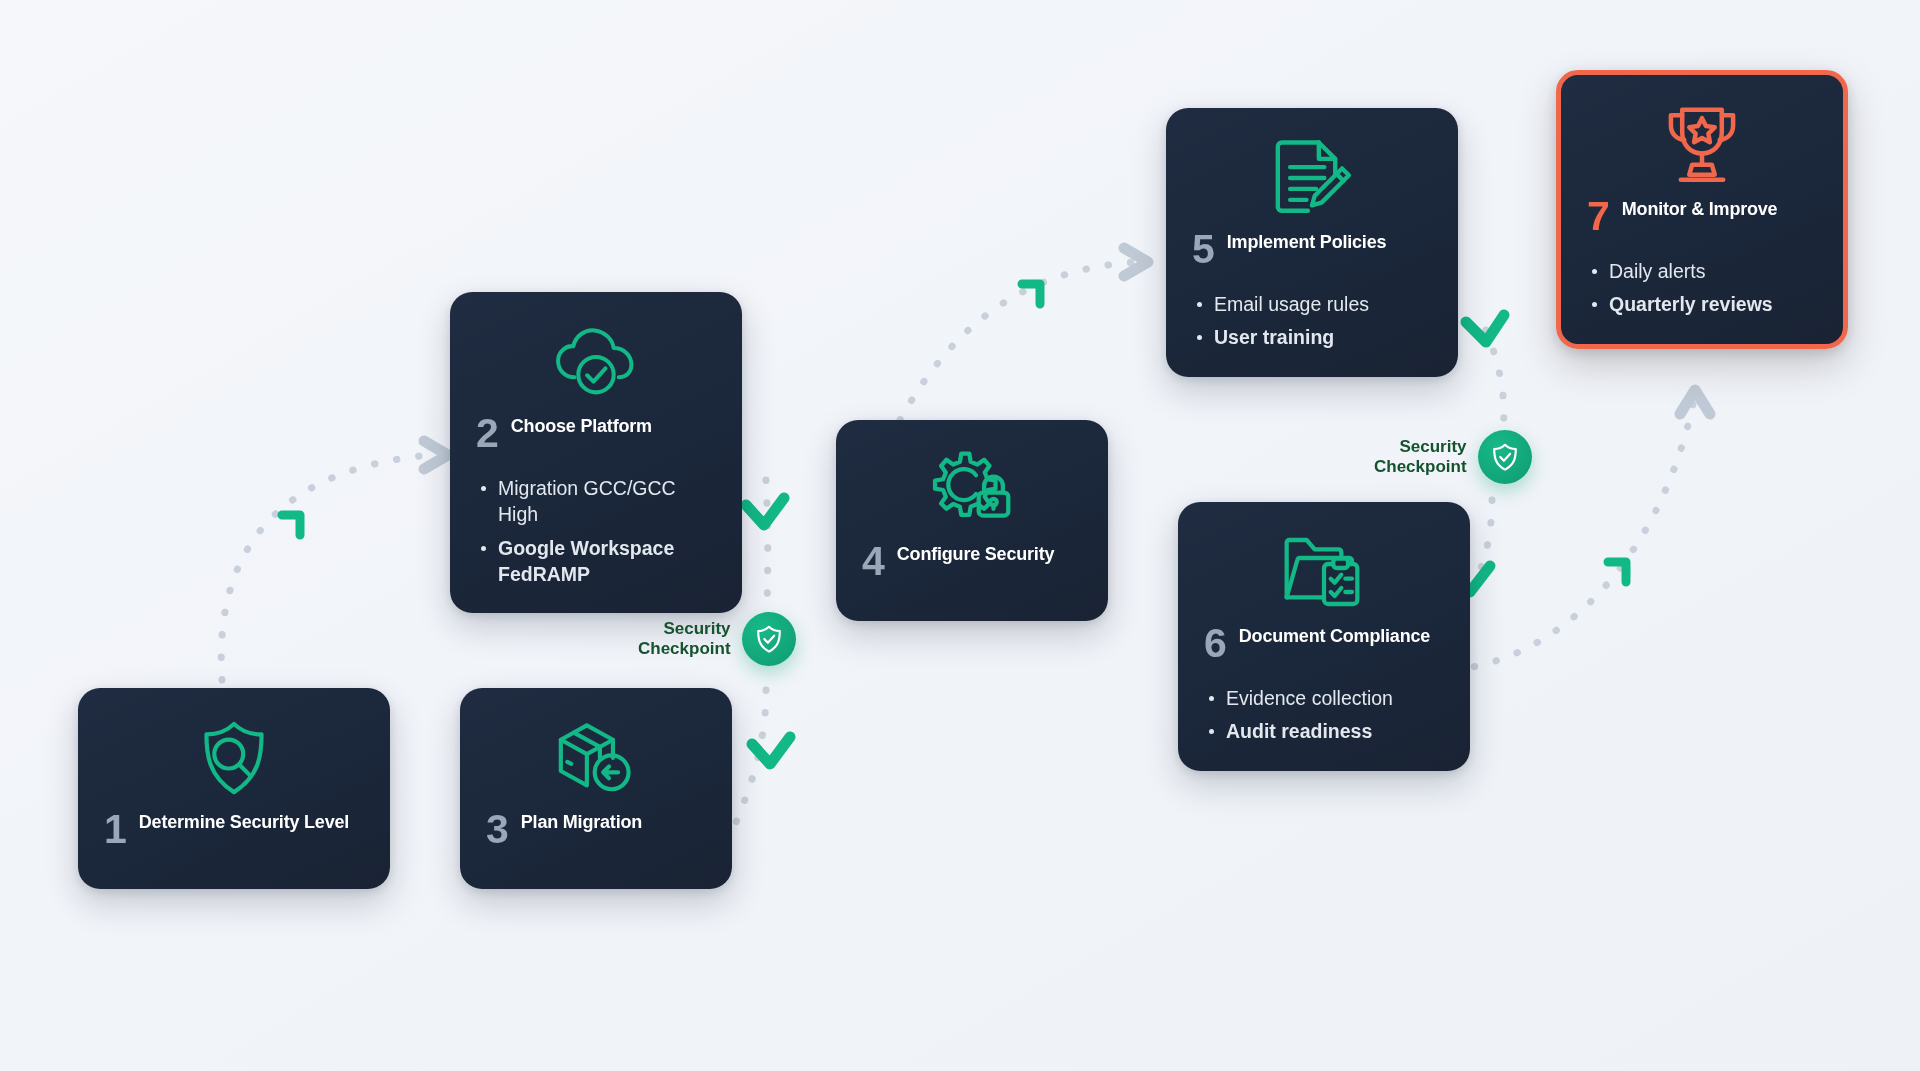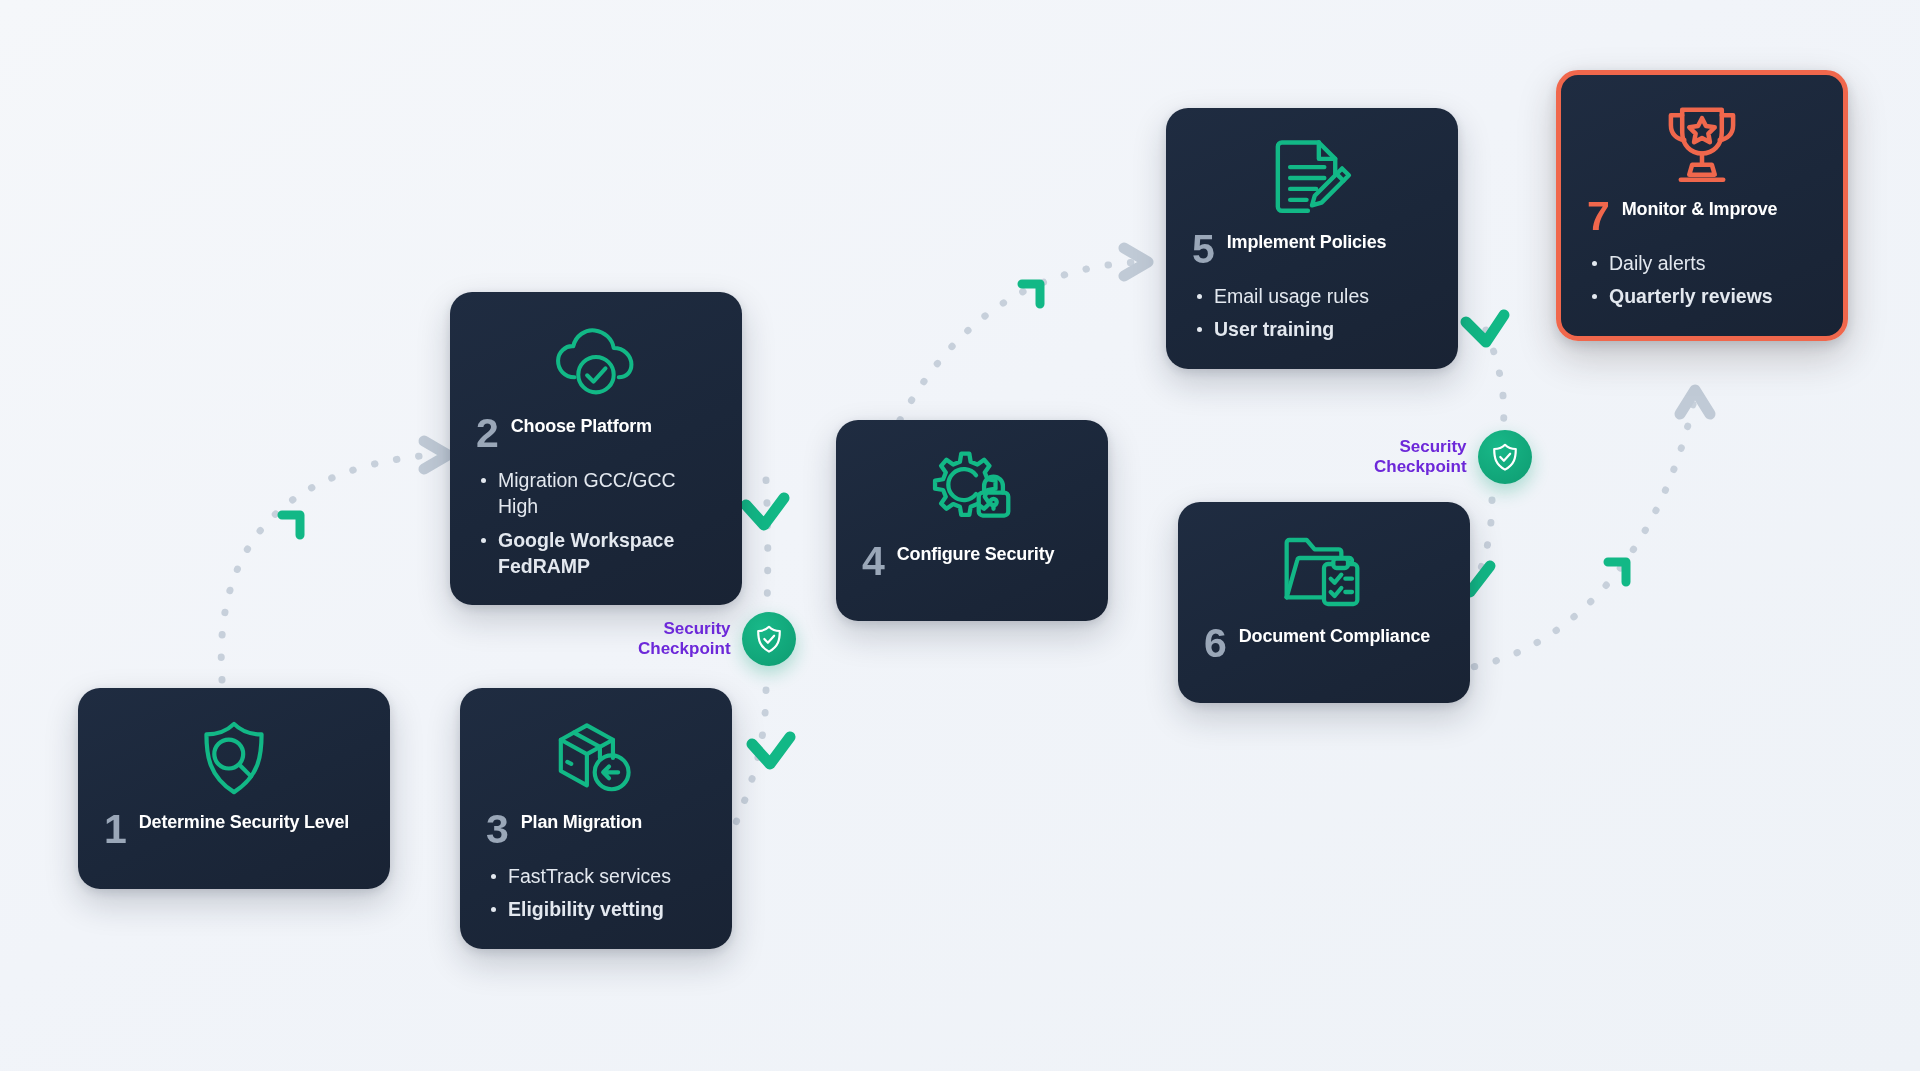--- a/index.html
+++ b/index.html
@@ -83,20 +83,21 @@
     font-size: 18px;
     font-weight: 700;
     line-height: 1.12;
     color: #ffffff;
     letter-spacing: -0.2px;
     padding-top: 2px;
   }
 
   .bullets {
     list-style: none;
+    margin-top: 8px;
   }
   .bullets li {
     position: relative;
     padding-left: 22px;
     font-size: 19.5px;
     line-height: 1.34;
     color: #e3e8ef;
     margin-bottom: 7px;
   }
   .bullets li:last-child { margin-bottom: 0; font-weight: bold; }
@@ -125,21 +126,21 @@
     position: absolute;
     display: flex;
     align-items: center;
     gap: 11px;
     z-index: 4;
   }
   .checkpoint-label {
     font-size: 17px;
     font-weight: 700;
     line-height: 1.15;
-    color: #6d28d9;
+    color: #14532d;
     text-align: right;
     white-space: pre-line;
   }
   .checkpoint-badge {
     width: 54px;
     height: 54px;
     border-radius: 50%;
     background: radial-gradient(circle at 36% 30%, #18b888 0%, #11a478 70%, #0e9a70 100%);
     display: flex;
     align-items: center;
@@ -233,24 +234,20 @@
         <path d="M16 10.5 L 36 21.5 L 36 30"></path>
         <path d="M11 33 L 14 34.5"></path>
         <circle cx="45" cy="41" r="13"></circle>
         <path d="M50 41 L 39 41 M 43 36.5 L 38.5 41 L 43 45.5"></path>
       </svg>
     </div>
     <div class="card-head">
       <div class="step-num">3</div>
       <div class="step-title">Plan Migration</div>
     </div>
-    <ul class="bullets">
-      <li>FastTrack services</li>
-      <li>Eligibility vetting</li>
-    </ul>
   </div>
 
   <div class="card" id="card-4">
     <div class="card-icon">
       <svg width="86" height="82" viewBox="0 0 64 60" fill="none" stroke="#12b886" stroke-width="3.2" stroke-linecap="round" stroke-linejoin="round">
         <path d="M24 3 L 30 3 L 31 9 L 36 11 L 41 7.5 L 45 12 L 41.5 17 L 43.5 22 L 49.5 23 L 49.5 29 L 43.5 30 L 41.5 35 L 45 40 L 41 44 L 36 40.5 L 31 42.5 L 30 48.5 L 24 48.5 L 23 42.5 L 18 40.5 L 13 44 L 9 40 L 12.5 35 L 10.5 30 L 4.5 29 L 4.5 23 L 10.5 22 L 12.5 17 L 9 12 L 13 7.5 L 18 11 L 23 9 Z"></path>
         <path d="M35 19 A 11.5 11.5 0 1 0 35 33"></path>
         <rect x="37" y="32" width="22" height="17" rx="3"></rect>
         <path d="M41 32 L 41 27 A 7 7 0 0 1 55 27 L 55 32"></path>
         <circle cx="48" cy="39" r="2.4"></circle>
@@ -298,20 +295,24 @@
         <path d="M38 34 L 41 37 L 46 31"></path>
         <path d="M38 44 L 41 47 L 46 41"></path>
         <line x1="49" y1="34" x2="54" y2="34"></line>
         <line x1="49" y1="44" x2="54" y2="44"></line>
       </svg>
     </div>
     <div class="card-head">
       <div class="step-num">6</div>
       <div class="step-title">Document Compliance</div>
     </div>
+    <ul class="bullets">
+      <li>Evidence collection</li>
+      <li>Audit readiness</li>
+    </ul>
   </div>
 
   <div class="card highlight" id="card-7">
     <div class="card-icon">
       <svg width="86" height="82" viewBox="0 0 60 58" fill="none" stroke="#f0674c" stroke-width="3.2" stroke-linecap="round" stroke-linejoin="round">
         <path d="M16 4 L 44 4 L 44 20 C 44 29 38 35 30 35 C 22 35 16 29 16 20 Z"></path>
         <path d="M16 8 L 8 8 L 8 15 C 8 21 12 25 17.5 25.5"></path>
         <path d="M44 8 L 52 8 L 52 15 C 52 21 48 25 42.5 25.5"></path>
         <path d="M30 35 L 30 43"></path>
         <path d="M23 43 L 37 43 L 39 50 L 21 50 Z"></path>

